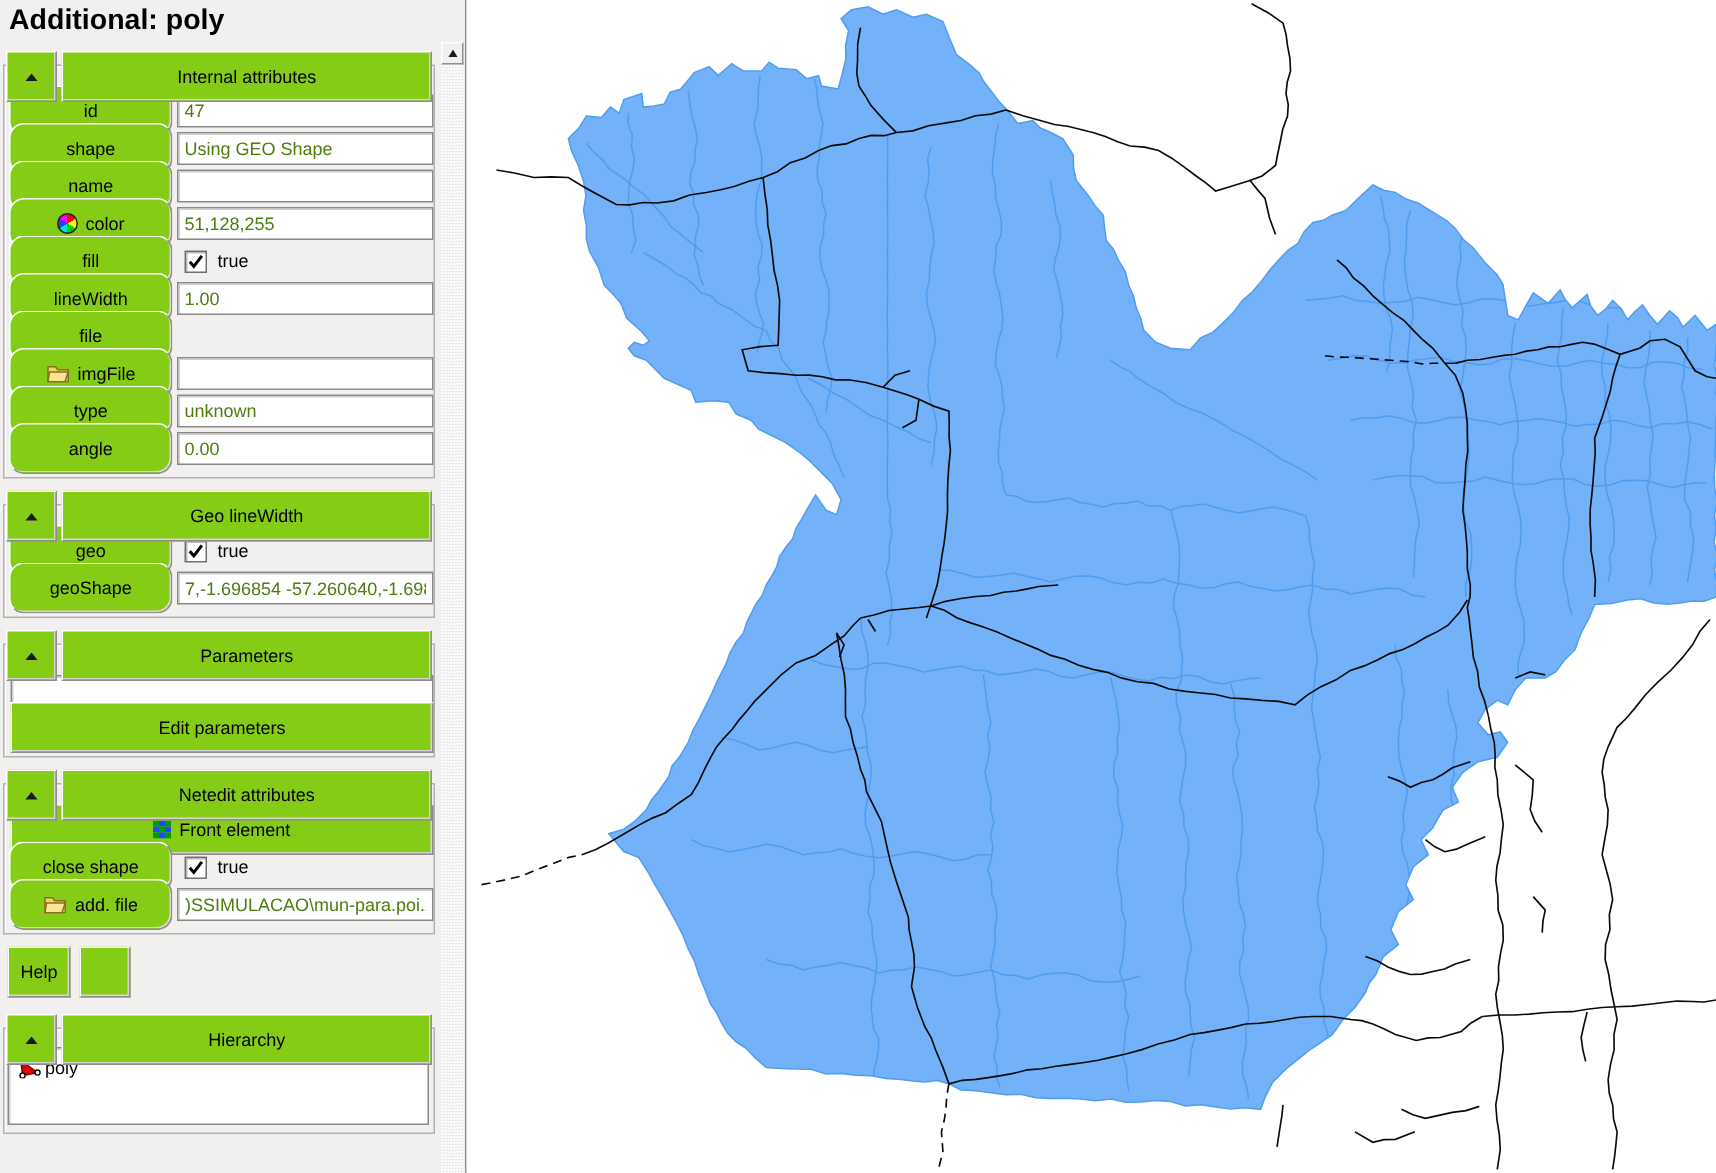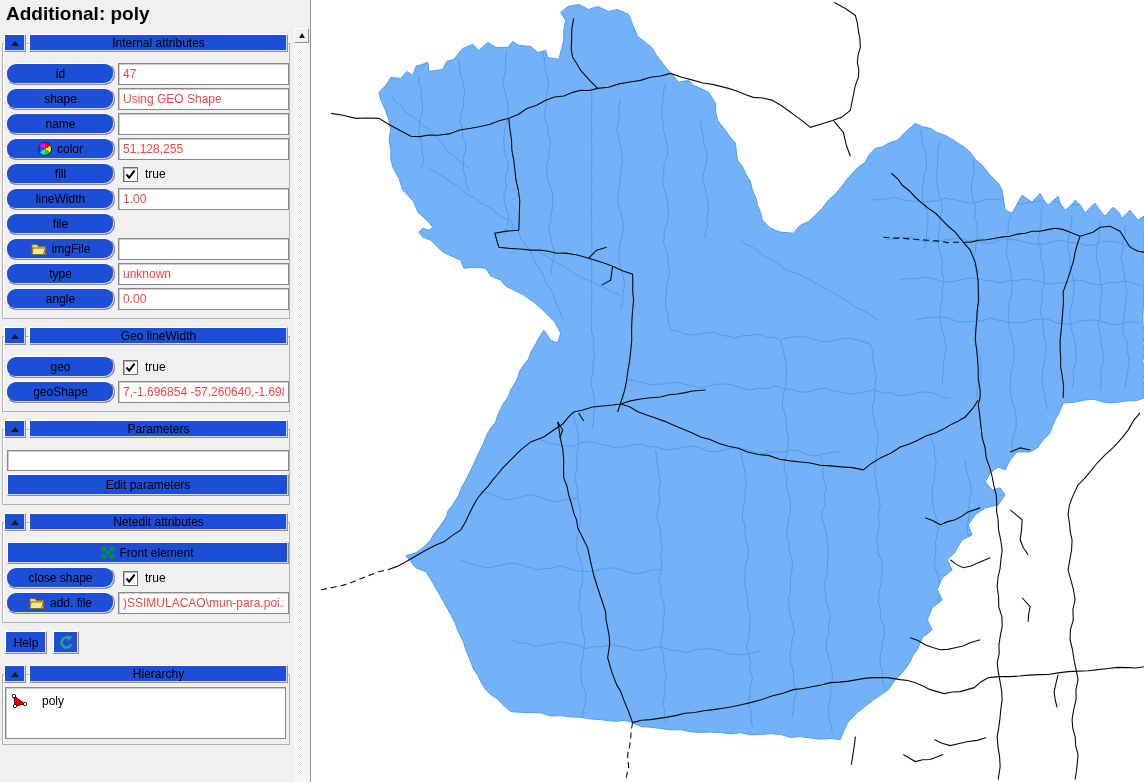--- a/index.html
+++ b/index.html
@@ -20,37 +20,37 @@
     font-size:19px;font-weight:bold;color:#000;
     margin:2px 0 0 6px;height:24px;line-height:24px;white-space:nowrap;
   }
   .gb{
     width:288px;margin:17px 0 0 2px;
     border:1px solid #b3b2b1;box-shadow:inset 1px 1px 0 #ffffff;
     padding-bottom:5px;box-sizing:border-box;
   }
   .gbhead{display:flex;gap:3px;margin:-10px 1px 0 1px;height:18px;position:relative;}
   .btn{
-    background:#1d4ed8;color:#000;
+    background:#84cc16;color:#000;
     border:1px solid #8f8e8d;border-top-color:#ffffff;border-left-color:#ffffff;
     box-shadow:inset -1px -1px 0 #d7d6d5;
     font-family:"Liberation Sans",sans-serif;font-size:12px;
     display:flex;align-items:center;justify-content:center;
-    padding:0;box-sizing:border-box;cursor:default;white-space:nowrap;
+    padding:16px;box-sizing:border-box;cursor:default;white-space:nowrap;
   }
   .collapse-btn{width:22px;height:18px;flex:none;}
   .tri-up{width:0;height:0;border-left:4px solid transparent;border-right:4px solid transparent;border-bottom:5px solid #1a1a1a;}
   .gbtitle{flex:1;height:18px;}
   .gbbody{margin:11px 0 0 3px;}
   .row{display:flex;align-items:center;height:22px;margin-bottom:3px;}
   .lbl{width:109px;height:22px;flex:none;gap:5px;border-radius:10px;}
   .txt{
     width:181px;height:22px;margin-left:3px;
     background:#fff;border:1px solid #898887;box-shadow:inset 1px 1px 0 #cfcecd;
-    font-family:"Liberation Sans",sans-serif;font-size:12px;color:#ef4444;
+    font-family:"Liberation Sans",sans-serif;font-size:12px;color:#4d7c0f;
     padding:0 4px;box-sizing:border-box;outline:none;
   }
   .cb{
     width:13px;height:13px;flex:none;background:#fff;
     border:1px solid #6f6e6d;box-shadow:inset 1px 1px 0 #bbbab9;
     margin-left:8px;display:flex;align-items:center;justify-content:center;box-sizing:content-box;
   }
   .cbtext{margin-left:7px;font-size:12px;color:#000;}
   .full-input{width:282px;height:21px;margin-left:1px;}
   .full-btn{width:282px;height:22px;margin-left:1px;}
@@ -59,21 +59,21 @@
     background:conic-gradient(#ff0000 0 60deg,#ffff00 60deg 120deg,#00d000 120deg 180deg,#00e5e5 180deg 240deg,#2040ff 240deg 300deg,#ff00ff 300deg 360deg);
   }
   .helprow{display:flex;gap:6px;margin:8px 0 0 5px;}
   .help-btn{width:42px;height:23px;font-size:12px;}
   .reload-btn{width:26px;height:23px;}
   .hierlist{
     margin:4px 3px 0 2px;height:42px;background:#fff;
     border:1px solid #8a8988;box-shadow:inset 1px 1px 0 #cfcecd;
     padding:4px 5px;box-sizing:content-box;
   }
-  .hieritem{display:flex;align-items:center;gap:13px;height:18px;font-size:12px;color:#000;}
+  .hieritem{display:flex;align-items:center;gap:1px;height:18px;font-size:12px;color:#000;}
 
   
   .vscroll{
     position:absolute;left:294px;top:28px;width:15px;height:754px;
     background:repeating-conic-gradient(#ffffff 0% 25%, #ececeb 0% 50%) 0 0/2px 2px;
   }
   .scroll-up{
     width:15px;height:15px;box-sizing:border-box;
     background:#f1f0ef;border:1px solid #8f8e8d;border-top-color:#fff;border-left-color:#fff;
     display:flex;align-items:center;justify-content:center;

